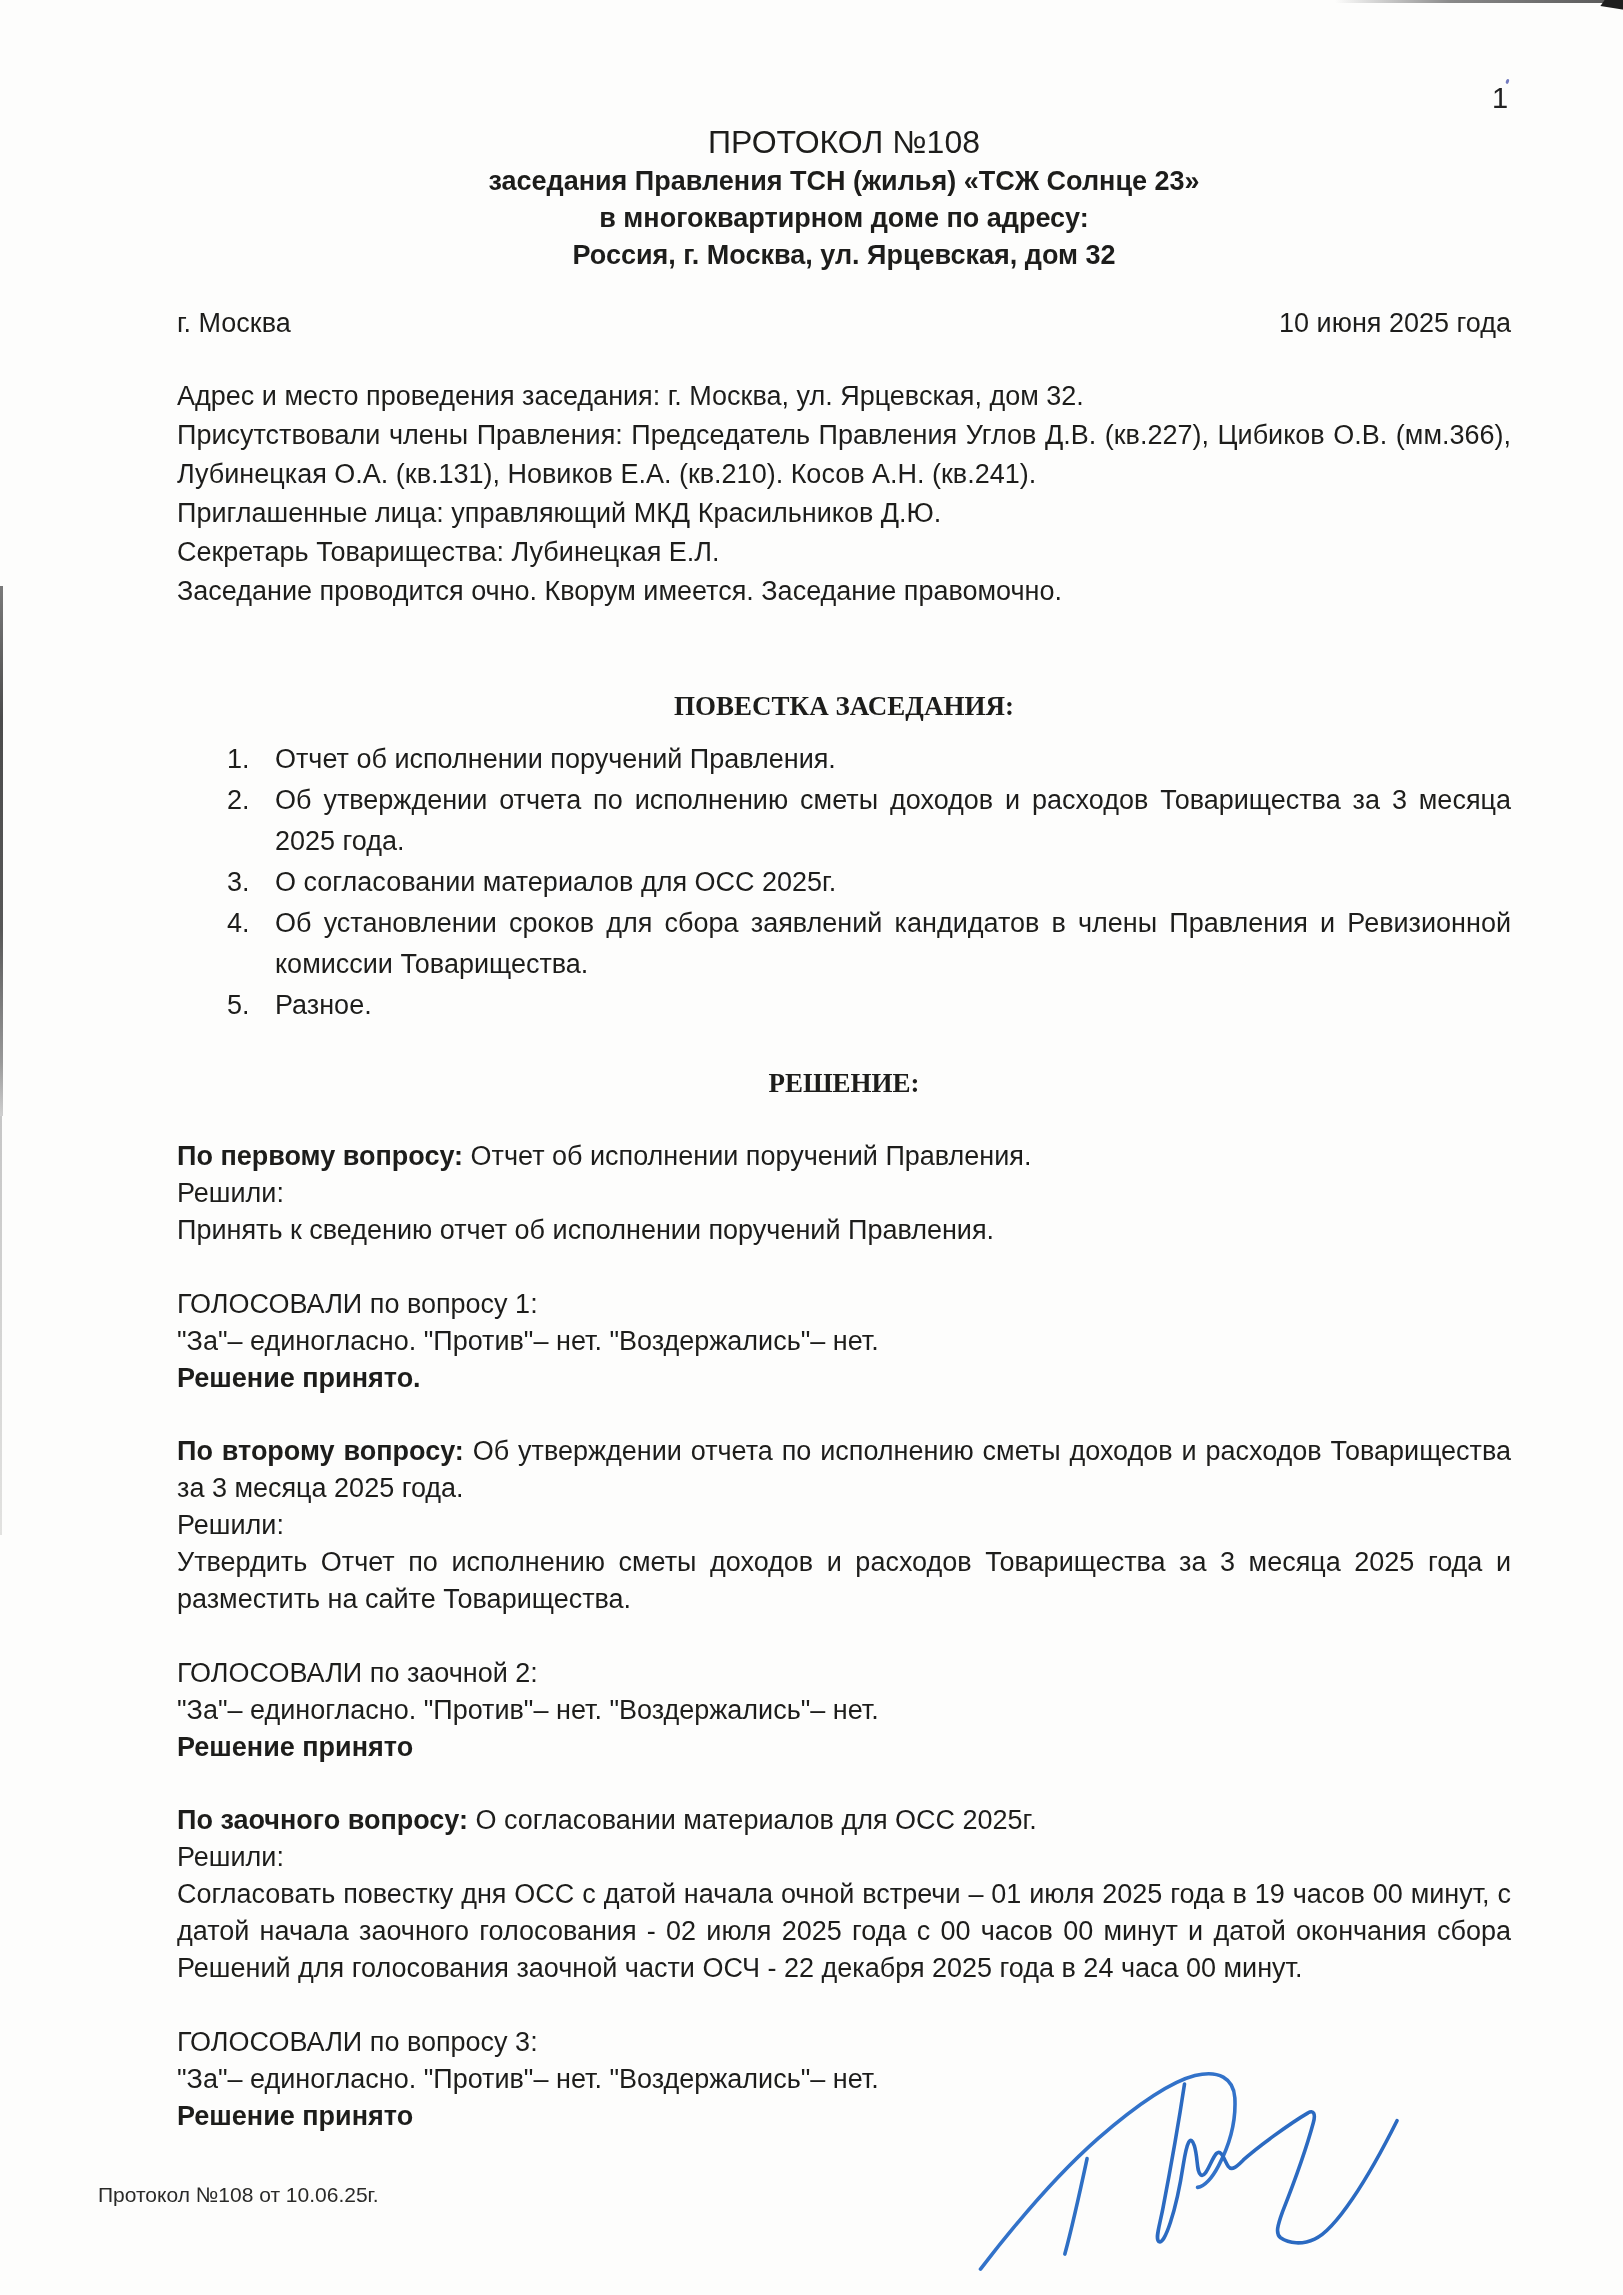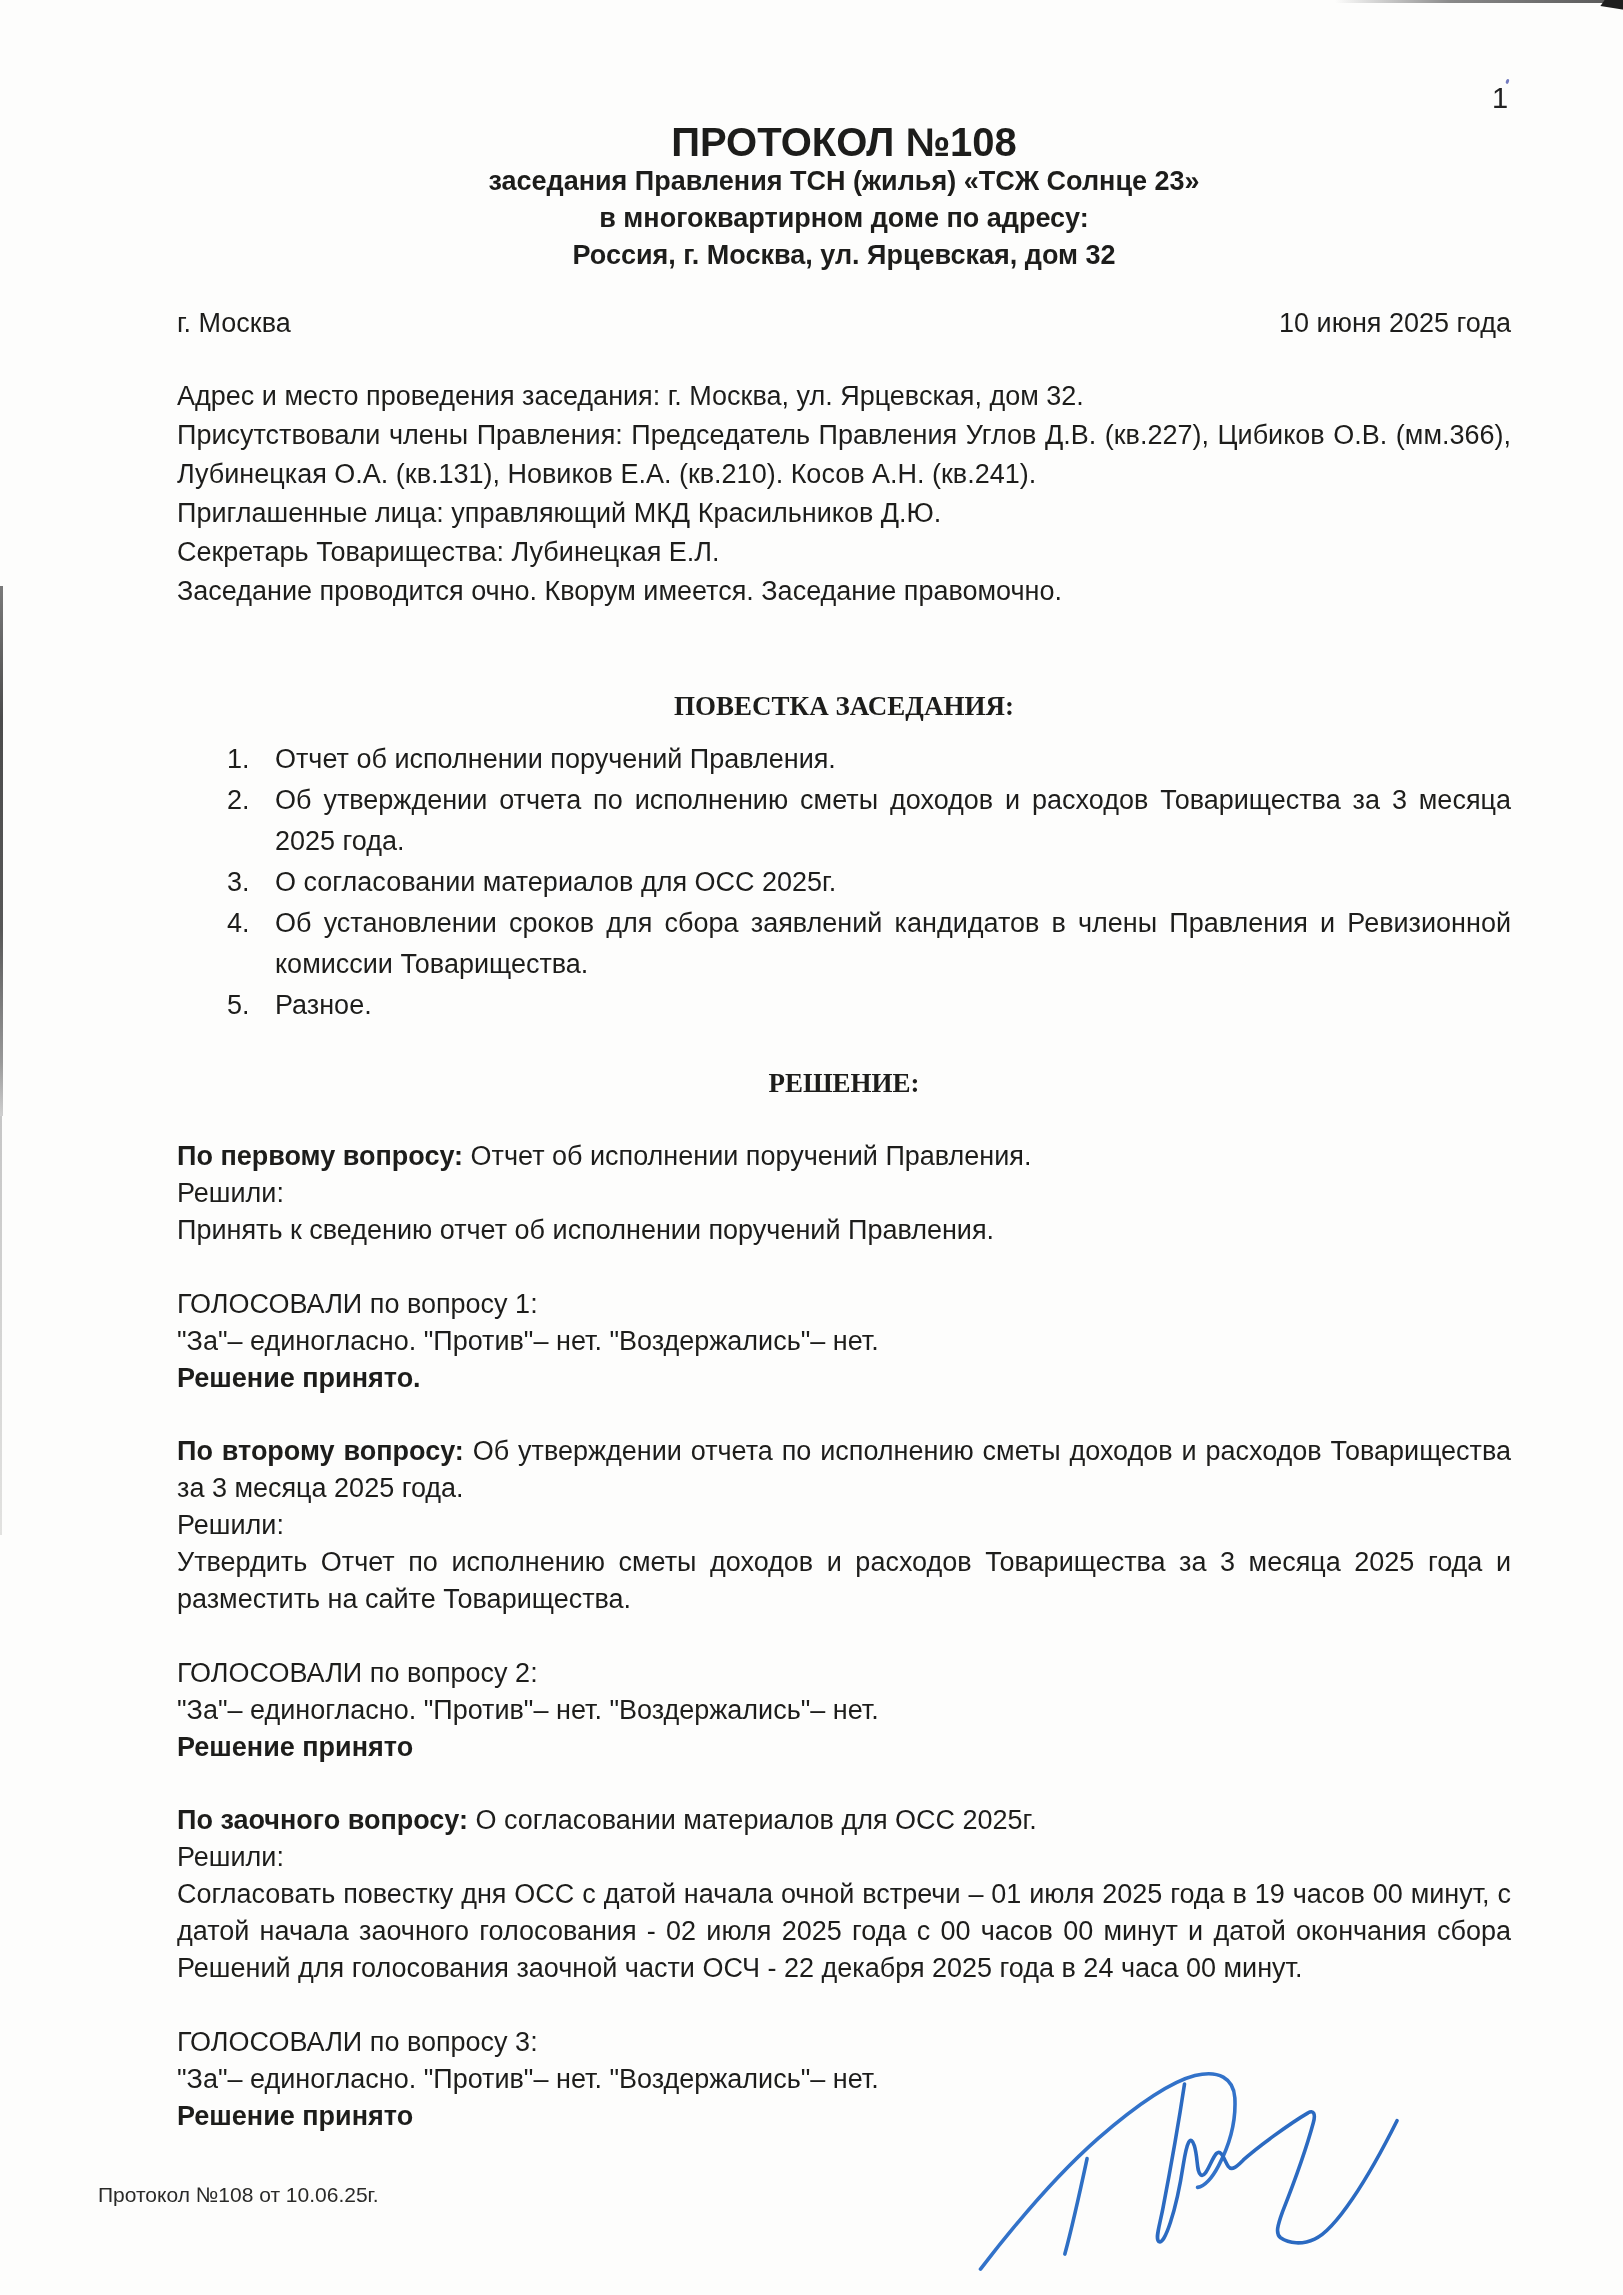--- a/index.html
+++ b/index.html
@@ -11,21 +11,21 @@
     position:relative;
     overflow:hidden;
   }
   .page{position:absolute;inset:0;}
   .content{margin:0 113px 0 177px;}
   .page-number{
     position:absolute;top:82px;left:1492px;
     font-size:29px;color:#222;
   }
   .header{margin:0;padding-top:122px;text-align:center;}
-  .doc-title{font-size:40px;line-height:41px;font-weight:700;}
+  .doc-title{font-size:32px;line-height:41px;font-weight:400;}
   .subtitle{font-size:27px;line-height:37px;font-weight:700;}
   .place-date{
     display:flex;justify-content:space-between;
     margin-top:31px;font-size:27px;line-height:37px;
   }
   .intro{margin-top:35px;}
   .intro .line{font-size:27px;line-height:39px;}
   .jl{text-align:justify;text-align-last:justify;}
   .section-heading{
     text-align:center;font-weight:700;
@@ -146,21 +146,21 @@
       </div>
     </div>
 
     <div class="question">
       <div class="line jl"><b class="lead">По второму вопросу:</b><span> Об утверждении отчета по исполнению сметы доходов и расходов Товарищества</span></div>
       <div class="line">за 3 месяца 2025 года.</div>
       <div class="line">Решили:</div>
       <div class="line jl">Утвердить Отчет по исполнению сметы доходов и расходов Товарищества за 3 месяца 2025 года и</div>
       <div class="line">разместить на сайте Товарищества.</div>
       <div class="vote-block">
-        <div class="line">ГОЛОСОВАЛИ по вопросу 2:</div>
+        <div class="line">ГОЛОСОВАЛИ по заочной 2:</div>
         <div class="line">"За"– единогласно. "Против"– нет. "Воздержались"– нет.</div>
         <div class="line status">Решение принято</div>
       </div>
     </div>
 
     <div class="question">
       <div class="line"><b class="lead">По заочного вопросу:</b><span> О согласовании материалов для ОСС 2025г.</span></div>
       <div class="line">Решили:</div>
       <div class="line jl">Согласовать повестку дня ОСС с датой начала очной встречи – 01 июля 2025 года в 19 часов 00 минут, с</div>
       <div class="line jl">датой начала заочного голосования - 02 июля 2025 года с 00 часов 00 минут и датой окончания сбора</div>

